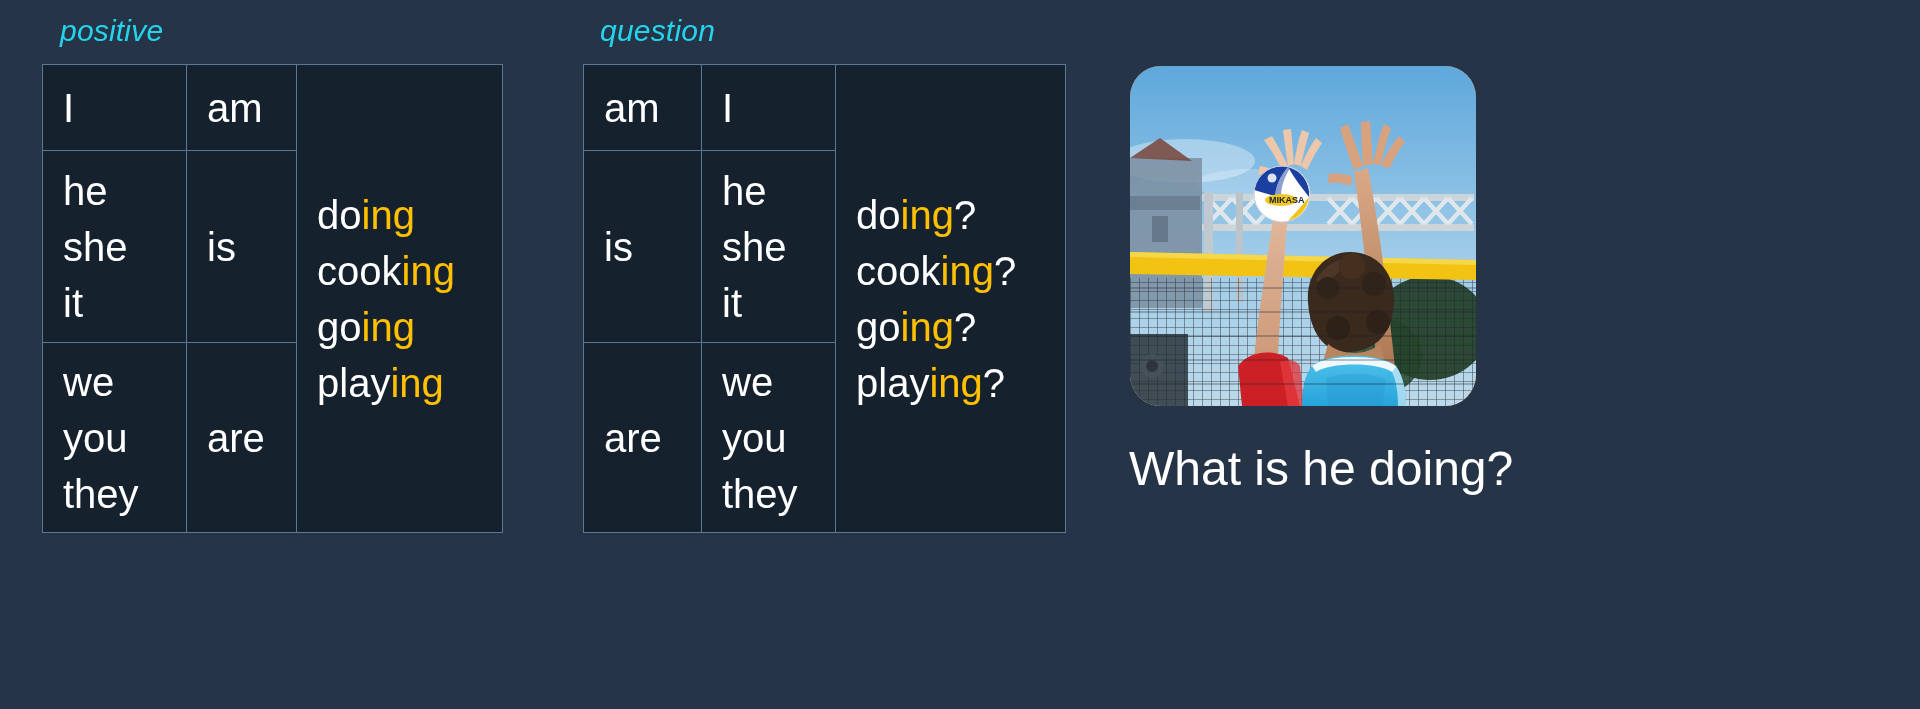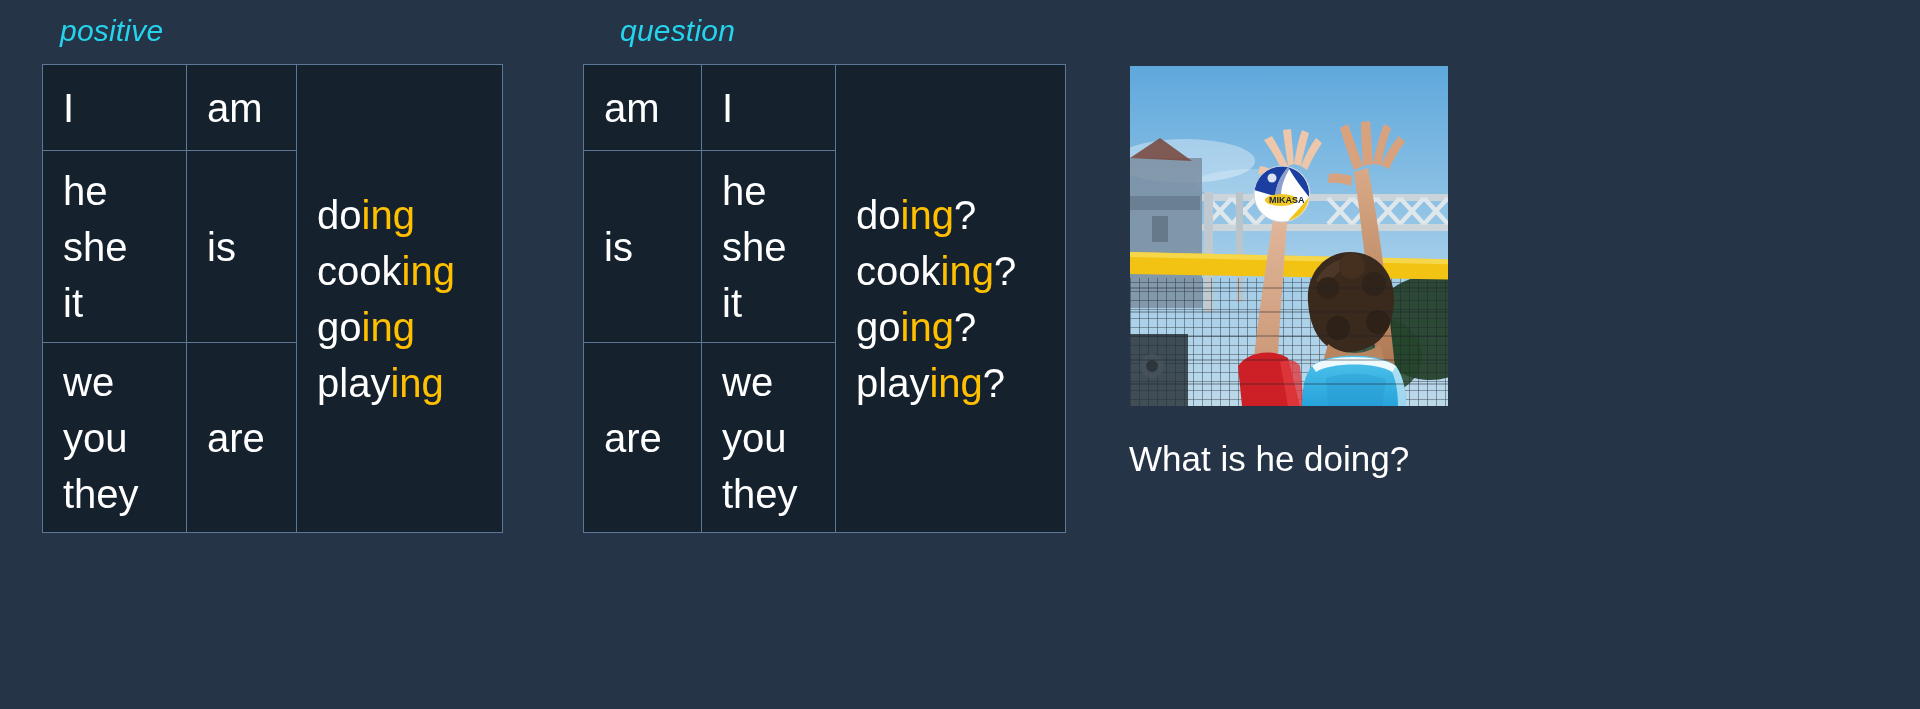--- a/index.html
+++ b/index.html
@@ -16,21 +16,21 @@
   .tbl-heading{
     position:absolute;
     color:#25D3ED;
     font-style:italic;
     font-size:30px;
     font-weight:400;
     letter-spacing:.2px;
     white-space:nowrap;
   }
   #heading-positive{left:60px;top:14px;}
-  #heading-question{left:620px;top:14px;}
+  #heading-question{left:600px;top:14px;}
 
   
   .grammar-table{
     position:absolute;
     border-collapse:collapse;
     table-layout:fixed;
     background:#16212e;
   }
   .grammar-table td{
     border:1.5px solid #5b7897;
@@ -51,32 +51,33 @@
   #table-question{left:583px;top:64px;width:482px;}
 
   .r1{height:86px;}
   .r2{height:192px;}
   .r3{height:190px;}
 
   
   .photo-frame{
     position:absolute;
     left:1130px;top:66px;
-    width:318px;height:340px;
+    width:346px;height:340px;
     overflow:hidden;
     background:#f97316;
+    border-radius:31px;
   }
   .photo{position:absolute;left:0;top:0;width:346px;height:340px;}
 
   
   .caption{
     position:absolute;
     left:1129px;top:434px;
     color:#ffffff;
-    font-size:35px;
+    font-size:48px;
     line-height:1.45;
     white-space:nowrap;
   }
   .caption div{margin:0;padding:0;}
 </style>
 </head>
 <body>
 
 <div class="stage">
 

